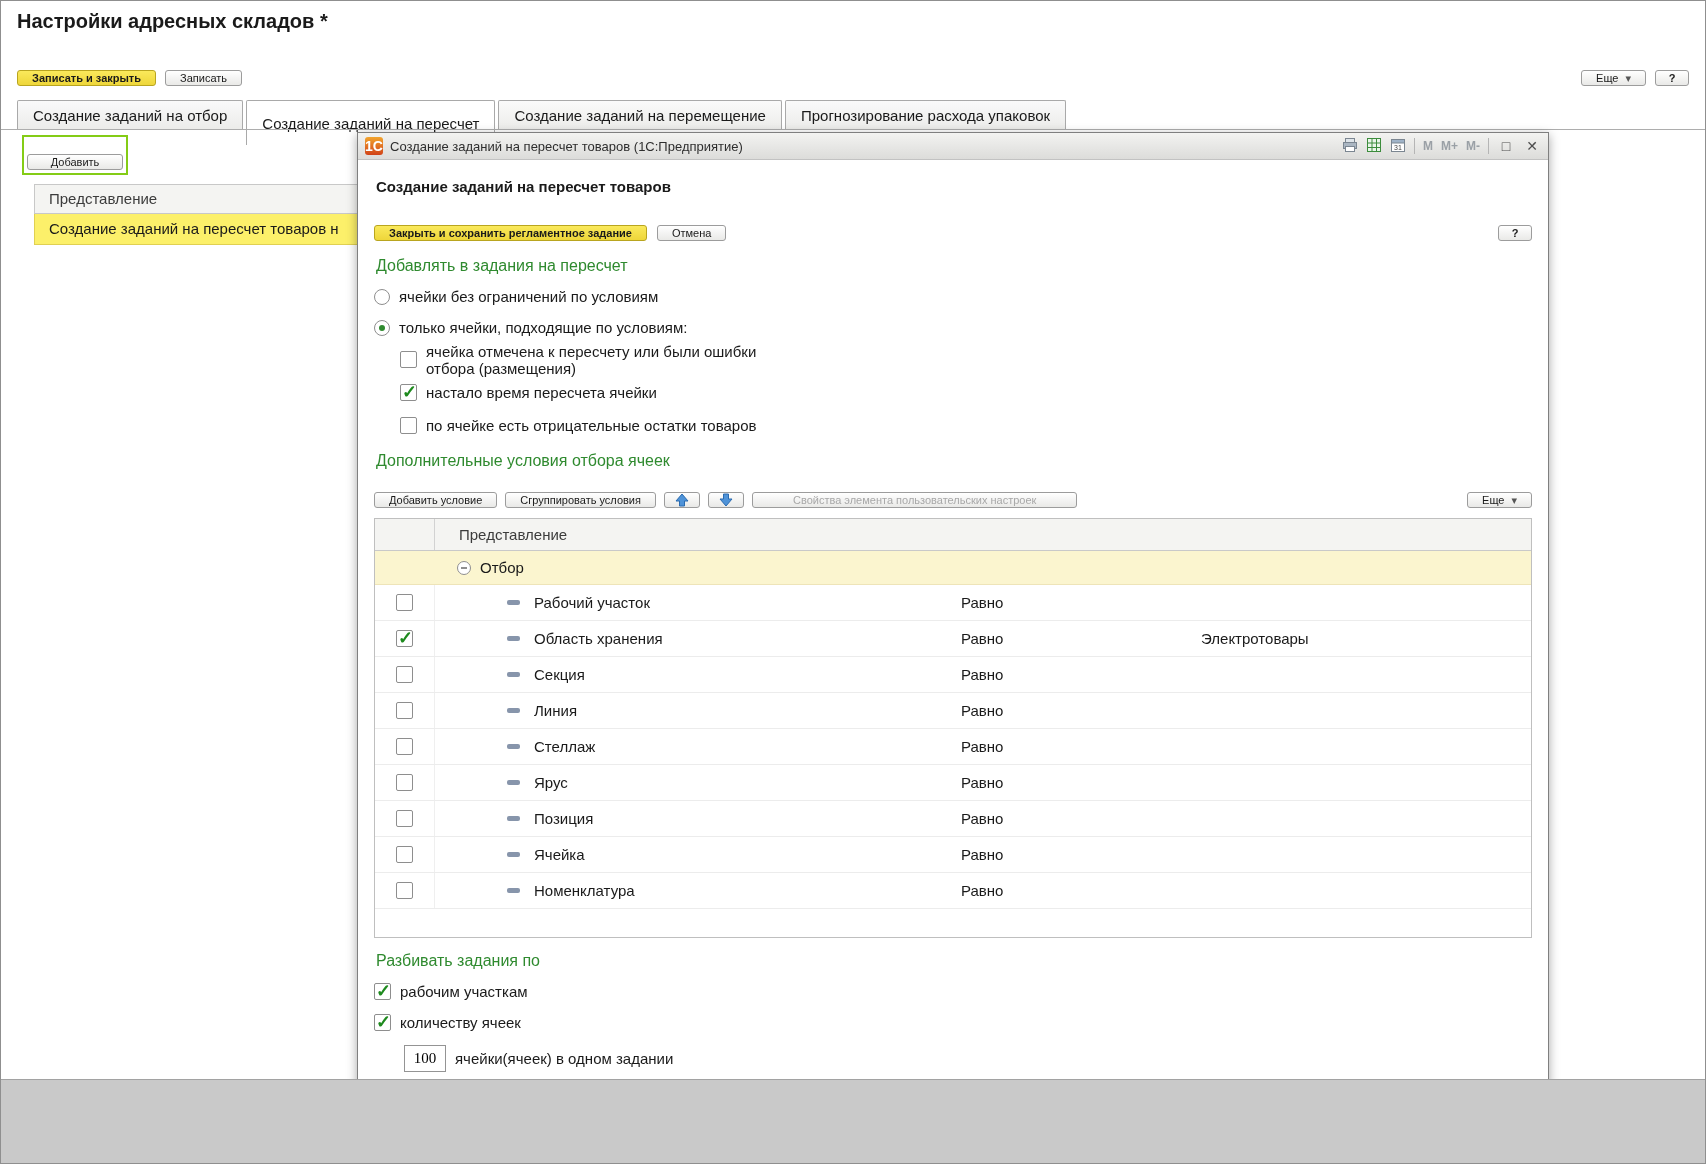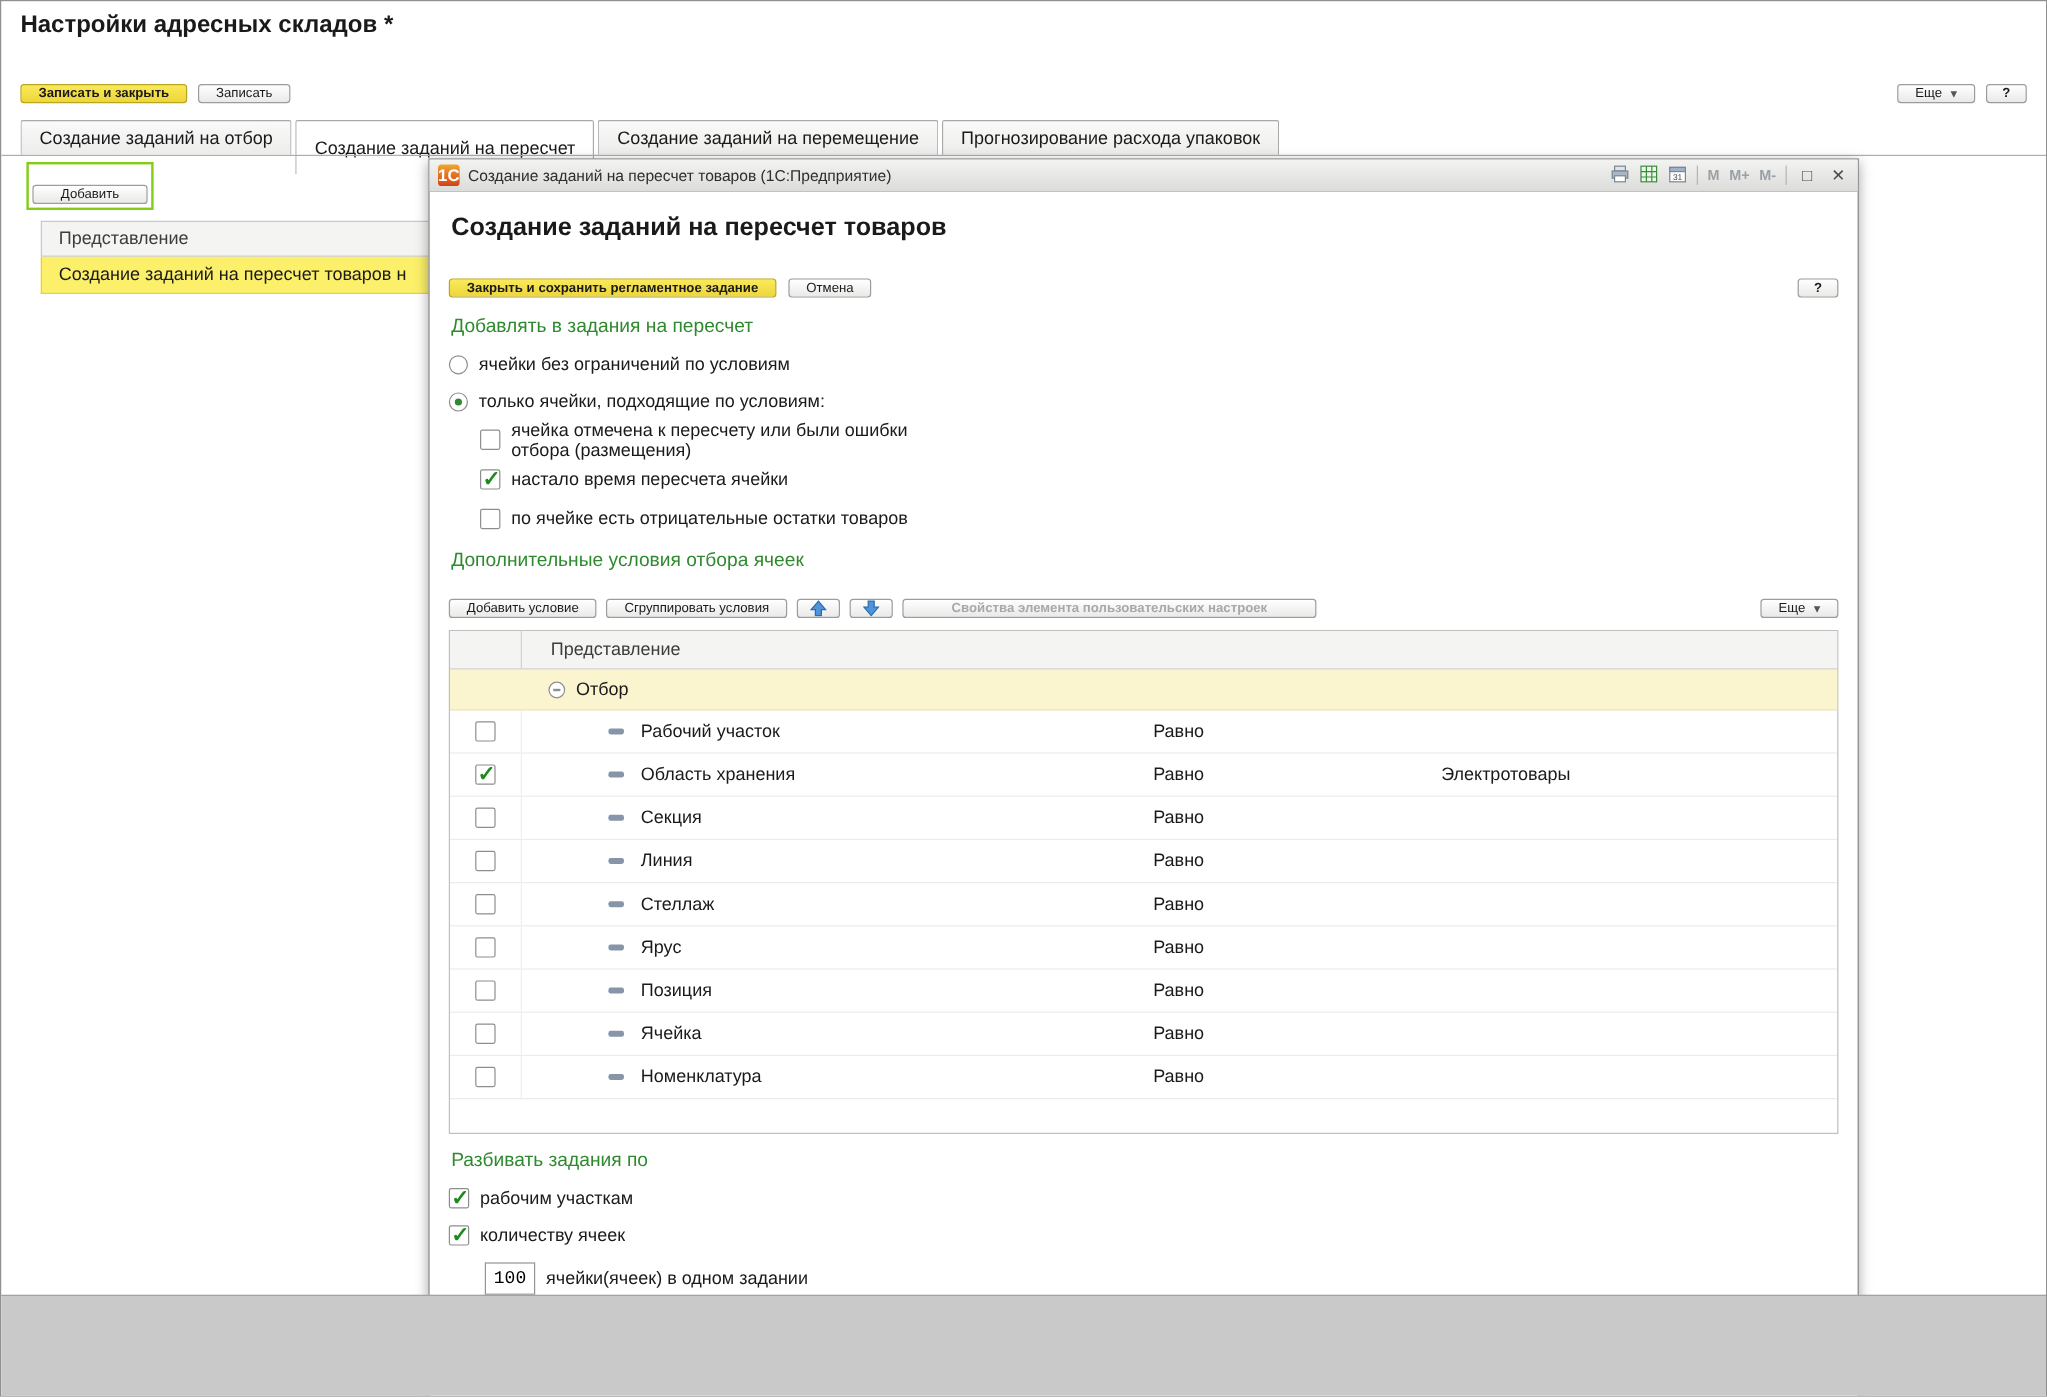--- a/index.html
+++ b/index.html
@@ -90,21 +90,21 @@
     color: #fff; font-weight: bold; font-size: 14px;
     display: flex; align-items: center; justify-content: center; flex: 0 0 auto;
   }
   .titlebar .t-icons { margin-left: auto; display: flex; align-items: center; gap: 8px; }
   .vdiv { width: 1px; height: 16px; background: #b5b5b5; }
   .mem { color: #9aa0a6; font-weight: bold; font-size: 12px; }
   .win-glyph { font-size: 14px; color: #4d4d4d; width: 18px; text-align: center; }
   .win-glyph.maximize::after { content: "□"; }
   .win-glyph.close::after { content: "✕"; }
   .dialog-body { padding: 14px 16px 0 16px; }
-  .dialog-heading { font-size: 21px; font-weight: bold; margin: 4px 0 16px 2px; }
+  .dialog-heading { font-size: 15px; font-weight: bold; margin: 4px 0 16px 2px; }
   .action-row { display: flex; gap: 10px; margin-bottom: 16px; }
   .action-row .right { margin-left: auto; }
   .green-h { color: #2f8a2f; font-size: 16px; margin: 10px 0 6px 2px; }
   .radio-grid { display: grid; grid-template-columns: 414px 1fr; align-items: start; }
   .sub-checks { margin-left: 26px; }
   .sub-checks .opt-row { height: 33px; }
   
   .cond-toolbar { display: flex; gap: 8px; margin: 8px 0 10px; align-items: flex-start; }
   .cond-toolbar .right { margin-left: auto; }
   .arrow-btn { width: 36px; padding: 0; }
@@ -126,21 +126,21 @@
     background: #fff; position: relative; flex: 0 0 auto;
   }
   .minus-circle::after {
     content: ""; position: absolute; left: 3px; right: 3px; top: 5px; height: 2px; background: #8f8f8f;
   }
   
   .split-sec .opt-row { height: 31px; }
   .cells-row { display: flex; align-items: center; gap: 9px; margin: 4px 0 0 30px; height: 32px; }
   .cells-input {
     width: 42px; height: 27px; border: 1px solid #949494; text-align: center;
-    font-size: 15px; font-family: Liberation Mono, monospace;
+    font-size: 15px; font-family: Liberation Serif, serif;
   }
   .bottom-strip {
     position: absolute; left: 0; right: 0; top: 1078px; height: 86px;
     background: #c9c9c9; border-top: 1px solid #a2a2a2; z-index: 20;
   }
 </style>
 </head>
 <body>
 
 <div class="screen">
@@ -254,21 +254,21 @@
         <button class="btn arrow-btn">
             <svg width="14" height="14" viewBox="0 0 14 14">
               <path d="M7 1 L13 8 H9.5 V13 H4.5 V8 H1 Z" fill="#4f93d8" stroke="#2a6bb0"></path>
             </svg>
           </button>
         <button class="btn arrow-btn">
             <svg width="14" height="14" viewBox="0 0 14 14">
               <path d="M7 13 L1 6 H4.5 V1 H9.5 V6 H13 Z" fill="#4f93d8" stroke="#2a6bb0"></path>
             </svg>
           </button>
-        <button class="btn disabled" style="padding:0 40px;font-weight:bold;">Свойства элемента пользовательских настроек</button>
+        <button class="btn disabled" style="padding:0 40px;">Свойства элемента пользовательских настроек</button>
         <button class="btn right">
             <span>Еще</span>
             <span class="caret"></span>
           </button>
       </div>
 
       <div class="ctable">
         <div class="trow thead">
           <div class="c1"></div>
           <div class="c2">Представление</div>

